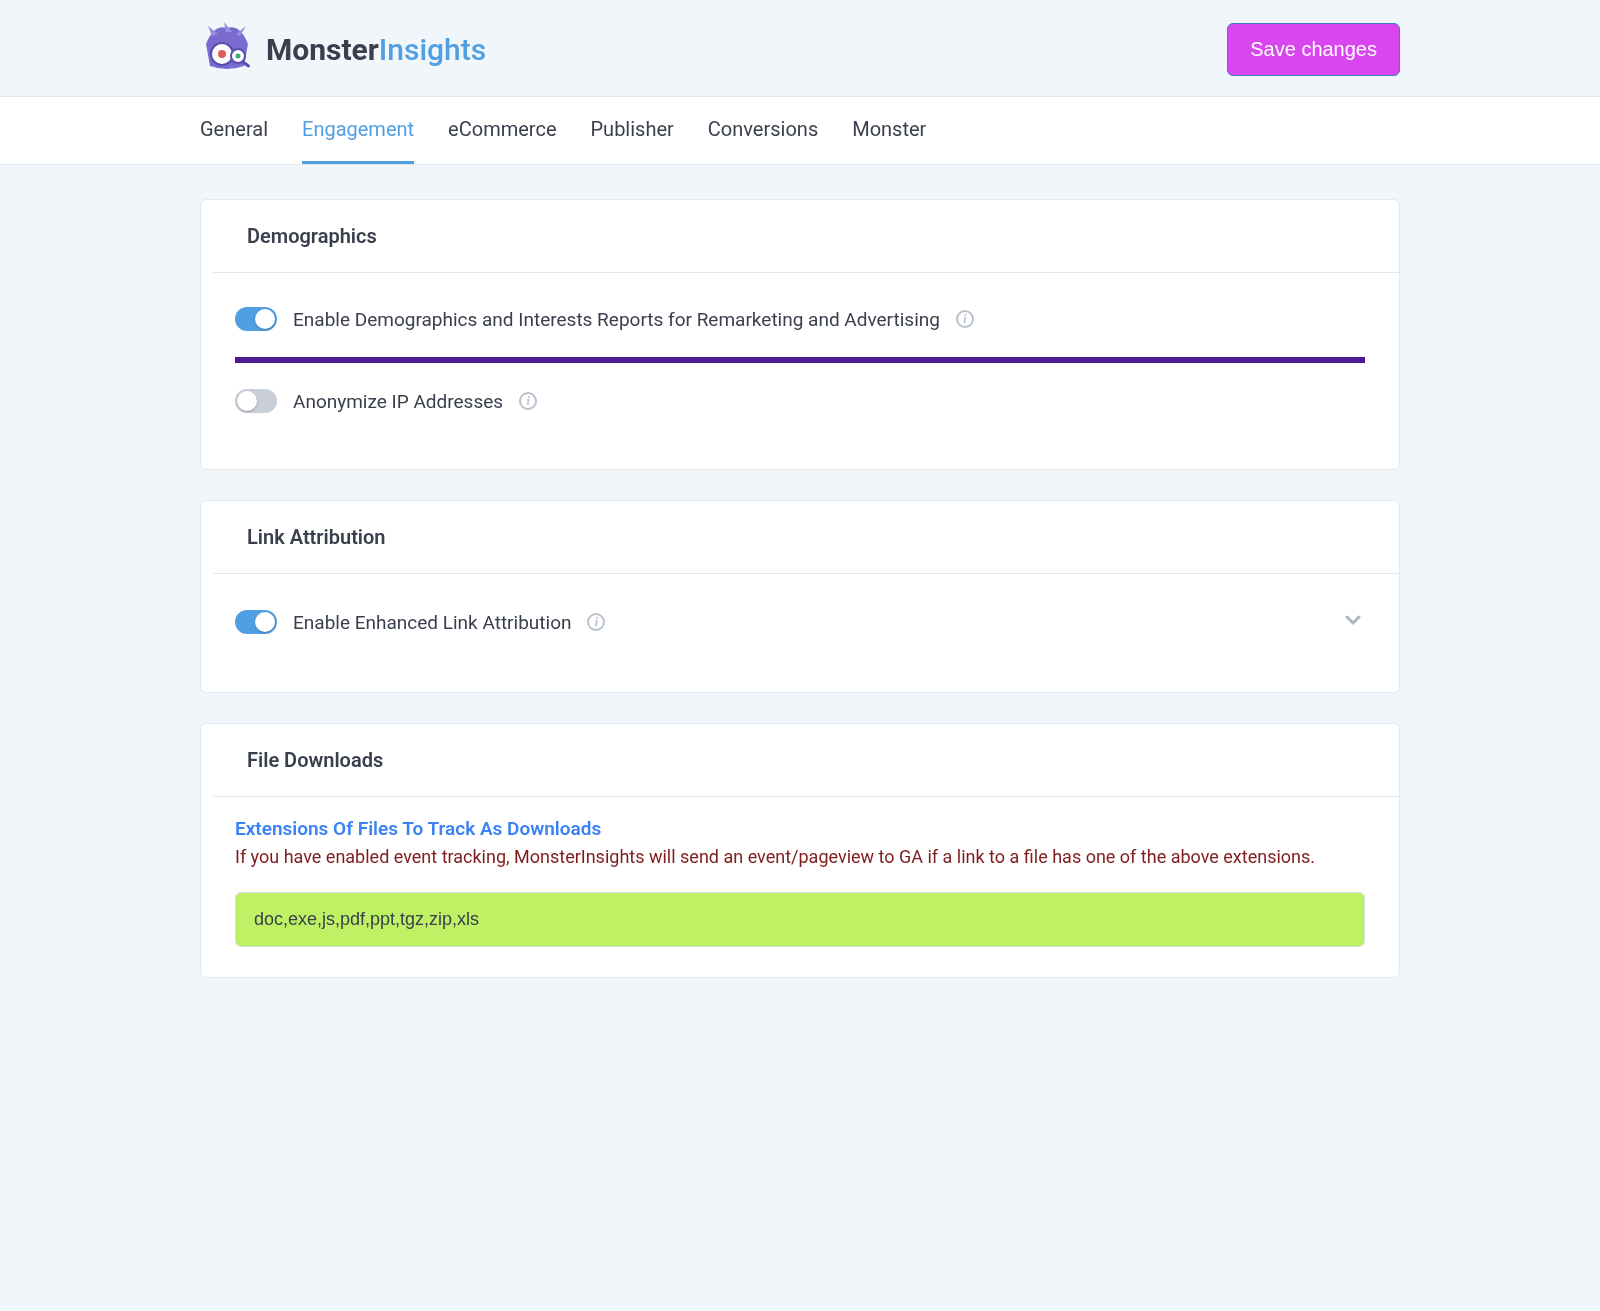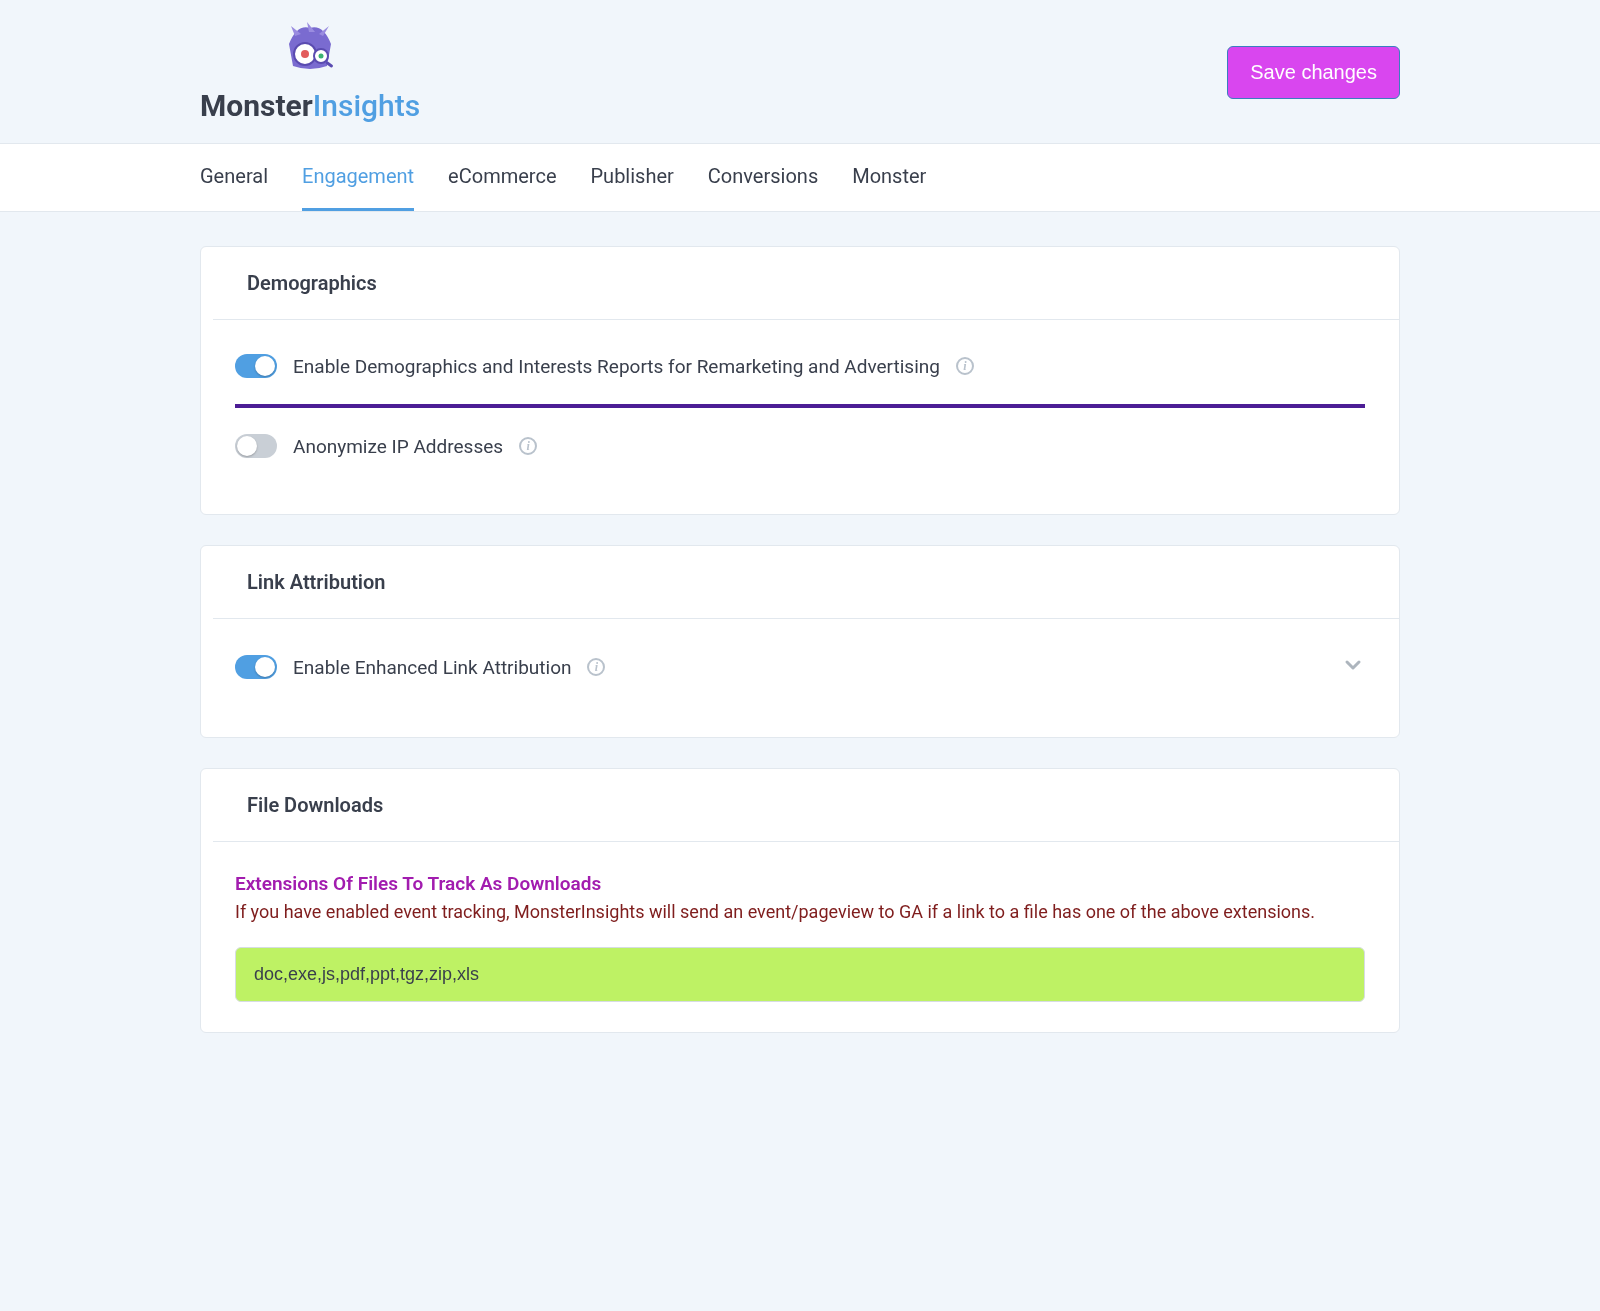--- a/index.html
+++ b/index.html
@@ -6,21 +6,21 @@
     body {
       font-family: -apple-system, BlinkMacSystemFont, "Segoe UI", Roboto, Helvetica, Arial, sans-serif;
       background: #f1f6fb;
       color: #393f4c;
     }
     .wrap { width: 1200px; max-width: 100%; margin: 0 auto; }
 
     
     .header-outer { background: #f1f6fb; border-bottom: 1px solid #e2e8ee; }
     .header-bar { display: flex; align-items: center; justify-content: space-between; padding: 22px 0 20px; }
-    .logo { display: flex; align-items: center; gap: 12px; flex-direction: column; }
+    .logo { display: flex; align-items: center; gap: 12px; }
     .logo-text { font-size: 30px; font-weight: 700; }
     .logo-text .m1 { color: #393f4c; }
     .logo-text .m2 { color: #509fe2; font-weight: 500; }
     .save-btn {
       background: #d946ef; color: #fff; font-size: 20px; border: 1px solid #3a7fbf;
       border-radius: 6px; padding: 14px 22px; cursor: pointer;
     }
 
     
     .tabs-outer { background: #fff; border-bottom: 1px solid #e2e8ee; }
@@ -38,21 +38,21 @@
       margin-bottom: 30px;
     }
     .panel-header {
       padding: 24px 34px; border-bottom: 1px solid #e2e8ee;
       font-size: 20px; font-weight: 600; color: #393f4c; margin-left: 12px;
     }
     .panel-body { padding: 8px 34px 30px; }
 
     .row {
       display: flex; align-items: center; gap: 16px;
-      padding: 26px 0; border-bottom: 4px solid #4c1d95;
+      padding: 26px 0; border-bottom: 6px solid #4c1d95;
     }
     .row:last-child { border-bottom: none; }
     .row-label { font-size: 19px; color: #393f4c; }
 
     
     .toggle {
       width: 42px; height: 24px; border-radius: 12px; position: relative; flex-shrink: 0;
       cursor: pointer; display: inline-block;
     }
     .toggle-knob {
@@ -69,21 +69,21 @@
       width: 18px; height: 18px; border: 2px solid #b9c2cc; border-radius: 50%;
       display: inline-flex; align-items: center; justify-content: center;
       font-size: 12px; color: #b9c2cc; font-weight: 700; font-family: Georgia, serif;
       font-style: italic; flex-shrink: 0;
     }
 
     
     .expand { margin-left: auto; color: #adb5bd; cursor: pointer; }
 
     
-    .field-title { font-size: 19px; font-weight: 600; color: #a21caf; margin-top: 22px; margin-bottom: 4px; }
+    .field-title { font-size: 19px; font-weight: 600; color: #3b82f6; margin-top: 12px; margin-bottom: 4px; }
     .field-desc { font-size: 18px; color: #7f1d1d; line-height: 1.45; margin-bottom: 22px; }
     .text-input {
       width: 100%; border: 1px solid #d6dce3; border-radius: 6px; padding: 16px 18px;
       font-size: 18px; color: #393f4c; background: #bef264;
     }
   </style>
 </head>
 <body>
 
 <div class="header-outer">

